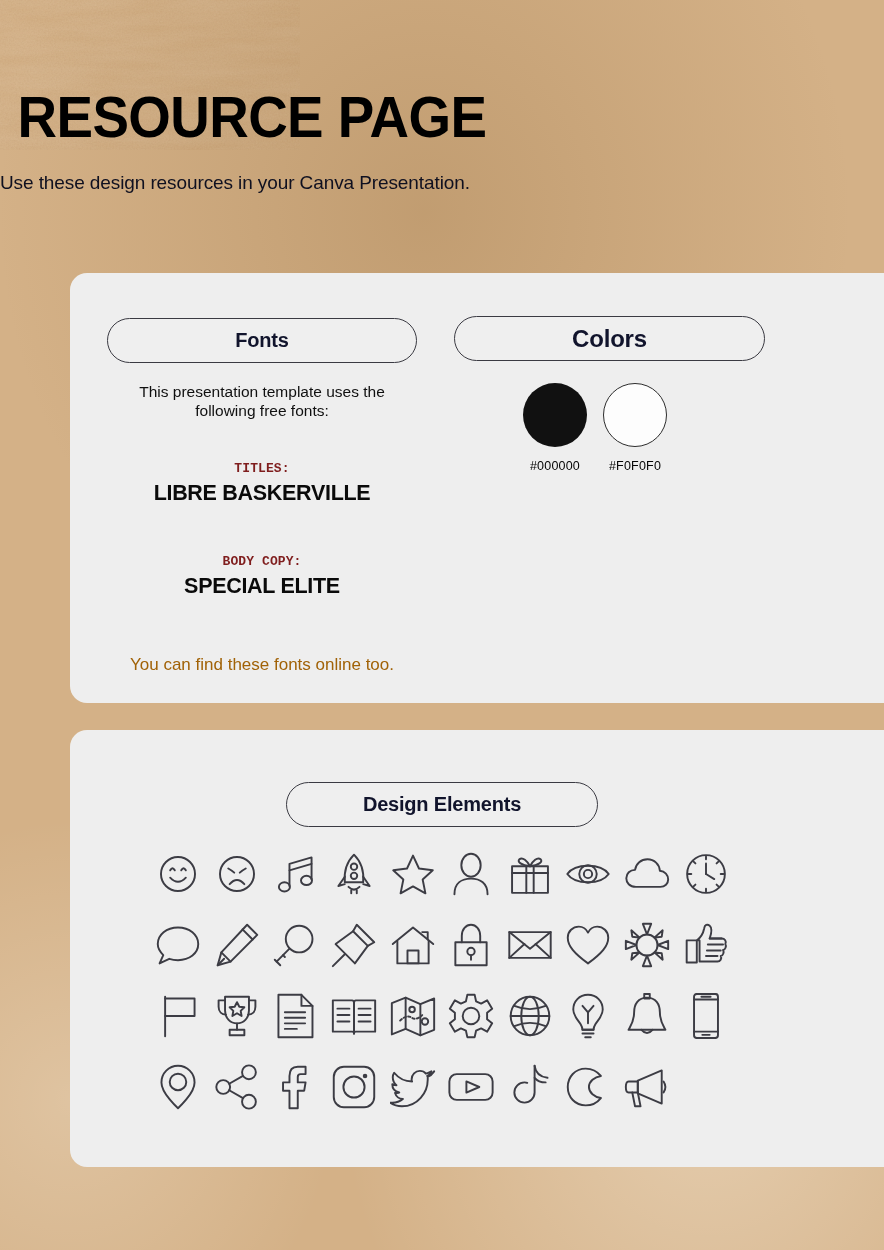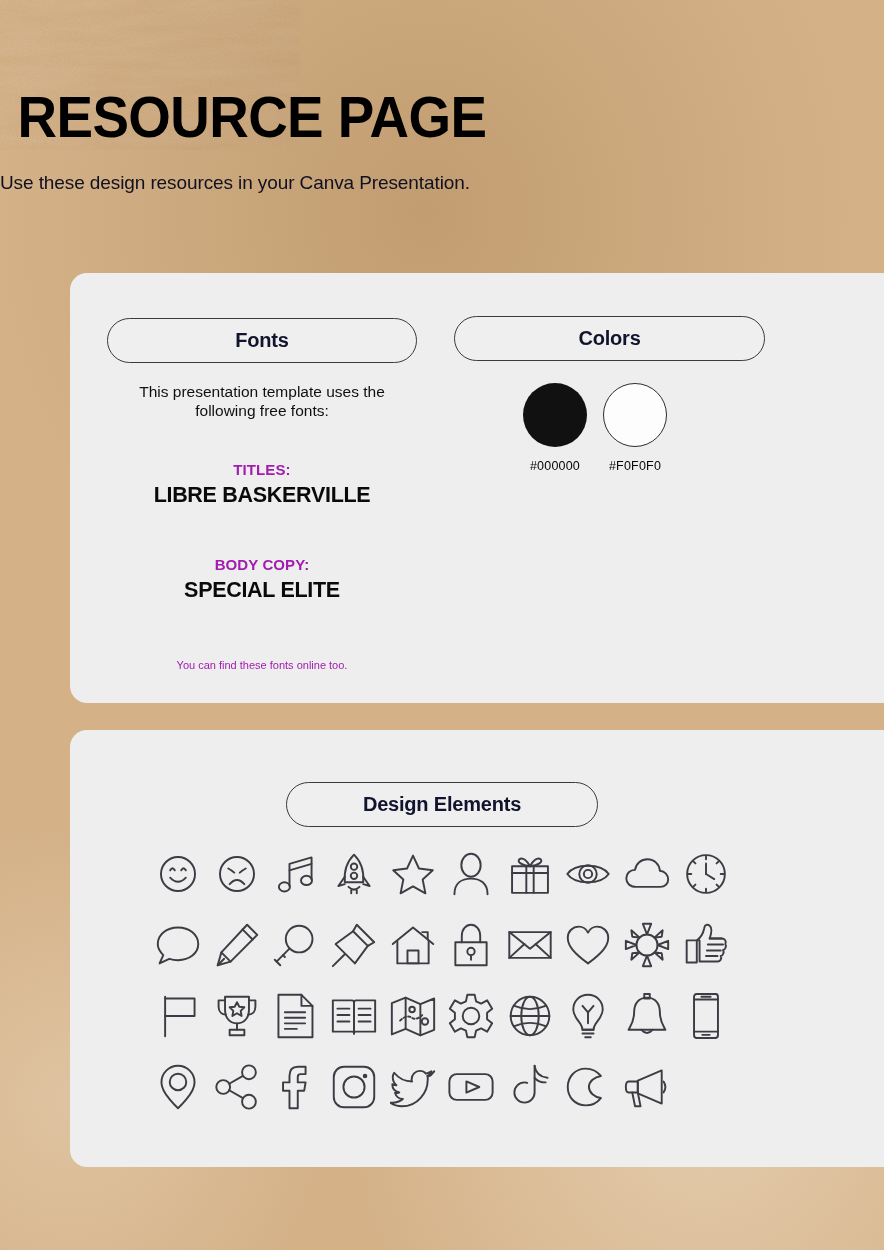--- a/index.html
+++ b/index.html
@@ -118,21 +118,21 @@
   #btn-fonts {
     position: absolute;
     left: 37px;  top: 45px;
     width: 310px; height: 45px;
     font-size: 20px;
   }
   #btn-colors {
     position: absolute;
     left: 384px; top: 43px;
     width: 311px; height: 45px;
-    font-size: 20px;
+    font-size: 24px;
   }
   #btn-design {
     position: absolute;
     left: 216px; top: 52px;
     width: 312px; height: 45px;
     font-size: 20px;
   }
 
   
   .fonts-col {
@@ -145,37 +145,38 @@
   }
   .fonts-intro {
     font-size: 15.5px;
     line-height: 1.22;
     font-weight: 400;
   }
   .font-group { margin-top: 0; }
   #group-titles { margin-top: 40px; }
   #group-body   { margin-top: 48px; }
   .font-kicker {
-    font-size: 15px;
+    font-size: 13px;
     font-weight: 700;
     letter-spacing: 0.1px;
-    color: #a21caf;
+    color: #7f1d1d;
+    font-family: Liberation Mono, monospace;
   }
   .font-name {
     margin-top: 5px;
     font-size: 21.5px;
     font-weight: 700;
     letter-spacing: -0.3px;
     color: #0a0a0a;
   }
   .fonts-footer {
     margin-top: 56px;
-    font-size: 11px;
+    font-size: 17px;
     font-weight: 400;
-    color: #a21caf;
+    color: #a16207;
   }
 
   
   .colors-col {
     position: absolute;
     left: 384px;
     top: 110px;
     width: 311px;
   }
   .swatch-row {

